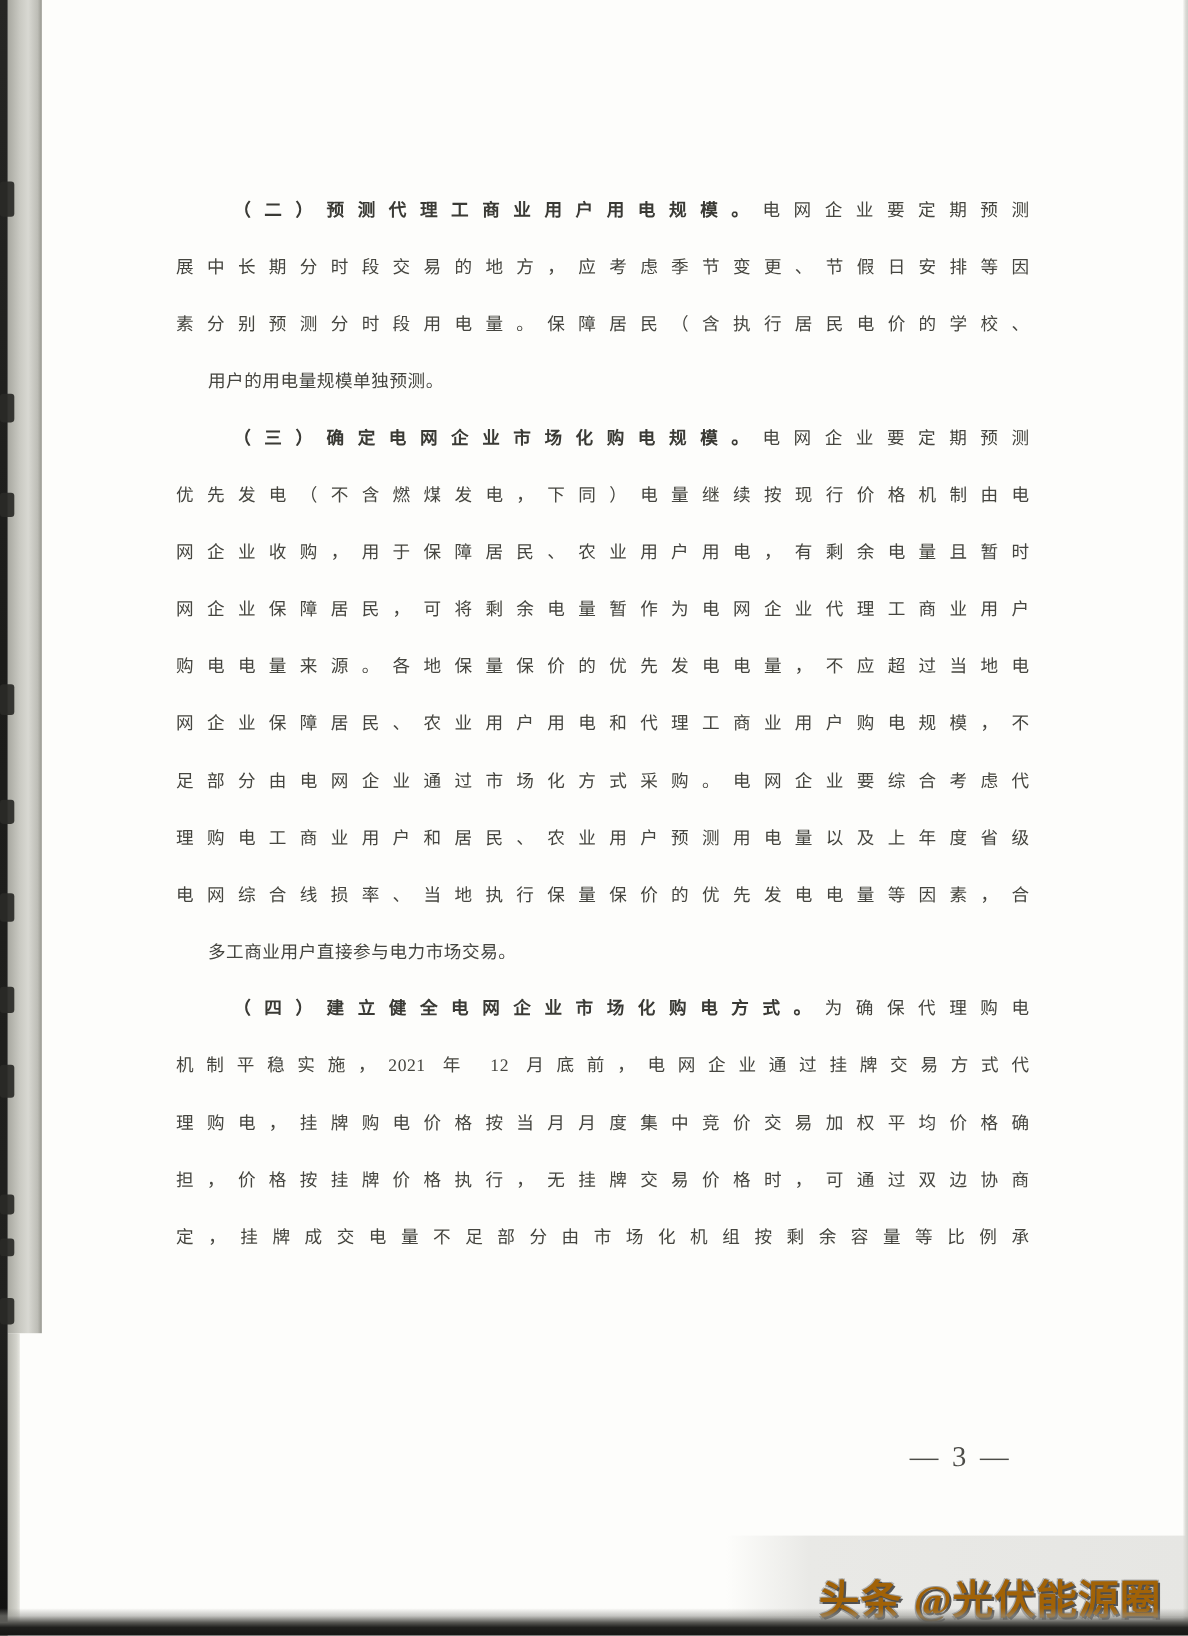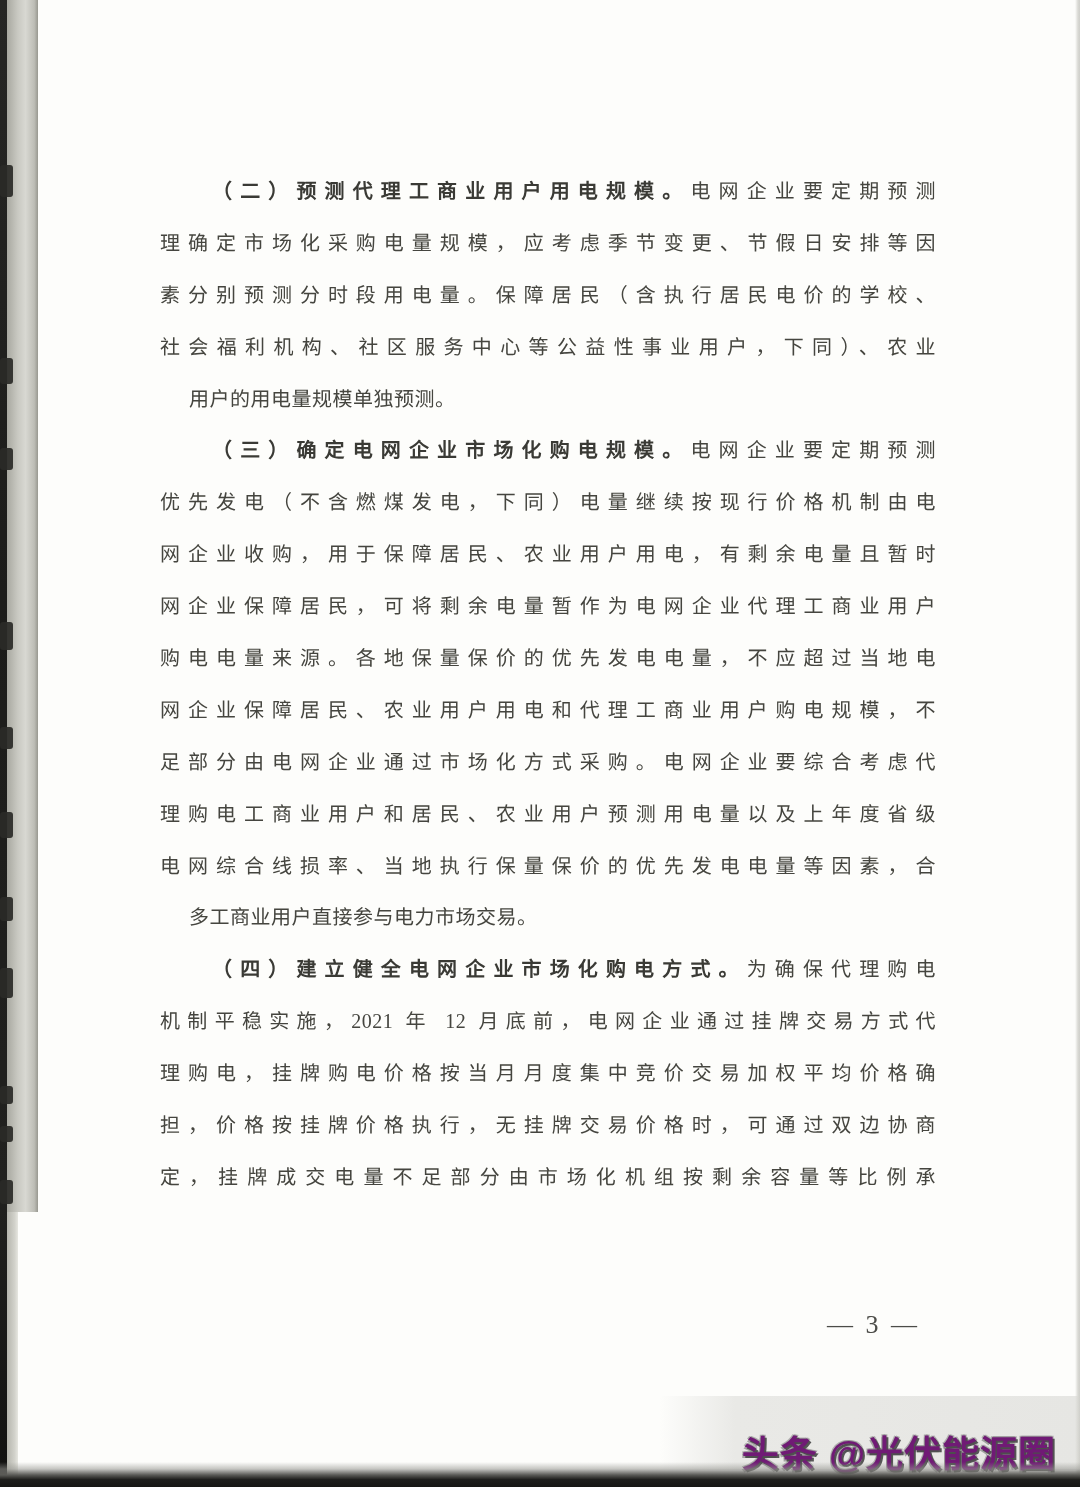--- a/index.html
+++ b/index.html
@@ -36,21 +36,21 @@
     background:linear-gradient(90deg,rgba(215,215,210,0) 0%,#d9d9d4 60%,#cfcfca 100%);
     z-index:4;
   }
   
   .text-block{
     position:absolute;left:160px;top:166px;width:776px;
     z-index:2;
   }
   .line{
     height:51.9px;line-height:51.9px;
-    font-size:20px;
+    font-size:16px;
     color:#45453f;
     letter-spacing:.5px;
   }
   .line.justify{text-align:justify;text-align-last:justify;}
   .line.para-end{text-align:left;margin-left:29px;}
   .line.indent{padding-left:52px;}
   .lead{font-weight:bold;color:#3a3a35;}
   
   .page-number{
     position:absolute;top:1310px;right:160px;
@@ -58,23 +58,23 @@
     z-index:2;
   }
   
   .bottom-gray-area{
     position:absolute;left:660px;top:1396px;width:420px;height:74px;
     background:linear-gradient(90deg,rgba(232,232,229,0) 0%,#e9e9e6 18%,#e6e6e3 100%);
     z-index:1;
   }
   .watermark{
     position:absolute;top:1424px;right:24px;
-    font-family:Liberation Sans, sans-serif;
+    font-family:Liberation Serif, serif;
     font-weight:bold;font-size:37px;letter-spacing:1px;
-    color:#701a75;
+    color:#a16207;
     text-shadow:
       2px 2px 0 rgba(70,70,70,.9),
       -1px -1px 0 rgba(130,130,130,.55),
       1px -1px 0 rgba(110,110,110,.45),
       -1px 2px 0 rgba(95,95,95,.5);
     z-index:8;
   }
   .bottom-band{
     position:absolute;left:0;top:1462px;width:1080px;height:25px;
     background:linear-gradient(180deg,
@@ -104,23 +104,22 @@
       <div class="smudge" style="top: 897px; height: 24px;"></div>
       <div class="smudge" style="top: 968px; height: 30px;"></div>
       <div class="smudge" style="top: 1086px; height: 18px;"></div>
       <div class="smudge" style="top: 1126px; height: 16px;"></div>
       <div class="smudge" style="top: 1180px; height: 24px;"></div>
     </div>
   <div class="right-edge-line"></div>
 
   <main class="text-block" id="text-block">
       <div class="line indent justify"><span class="lead">（二）预测代理工商业用户用电规模。</span><span class="body-text">电网企业要定期预测</span></div>
-      <div class="line justify"><span class="body-text">理确定市场化采购电量规模，应考虑季节变更、节假日安排等因</span></div>
+      <div class="line justify"><span class="body-text">展中长期分时段交易的地方，应考虑季节变更、节假日安排等因</span></div>
       <div class="line justify"><span class="body-text">素分别预测分时段用电量。保障居民（含执行居民电价的学校、</span></div>
-      <div class="line justify"><span class="body-text">社会福利机构、社区服务中心等公益性事业用户，下同）、农业</span></div>
       <div class="line para-end"><span class="body-text">用户的用电量规模单独预测。</span></div>
       <div class="line indent justify"><span class="lead">（三）确定电网企业市场化购电规模。</span><span class="body-text">电网企业要定期预测</span></div>
       <div class="line justify"><span class="body-text">优先发电（不含燃煤发电，下同）电量继续按现行价格机制由电</span></div>
       <div class="line justify"><span class="body-text">网企业收购，用于保障居民、农业用户用电，有剩余电量且暂时</span></div>
       <div class="line justify"><span class="body-text">网企业保障居民，可将剩余电量暂作为电网企业代理工商业用户</span></div>
       <div class="line justify"><span class="body-text">购电电量来源。各地保量保价的优先发电电量，不应超过当地电</span></div>
       <div class="line justify"><span class="body-text">网企业保障居民、农业用户用电和代理工商业用户购电规模，不</span></div>
       <div class="line justify"><span class="body-text">足部分由电网企业通过市场化方式采购。电网企业要综合考虑代</span></div>
       <div class="line justify"><span class="body-text">理购电工商业用户和居民、农业用户预测用电量以及上年度省级</span></div>
       <div class="line justify"><span class="body-text">电网综合线损率、当地执行保量保价的优先发电电量等因素，合</span></div>

